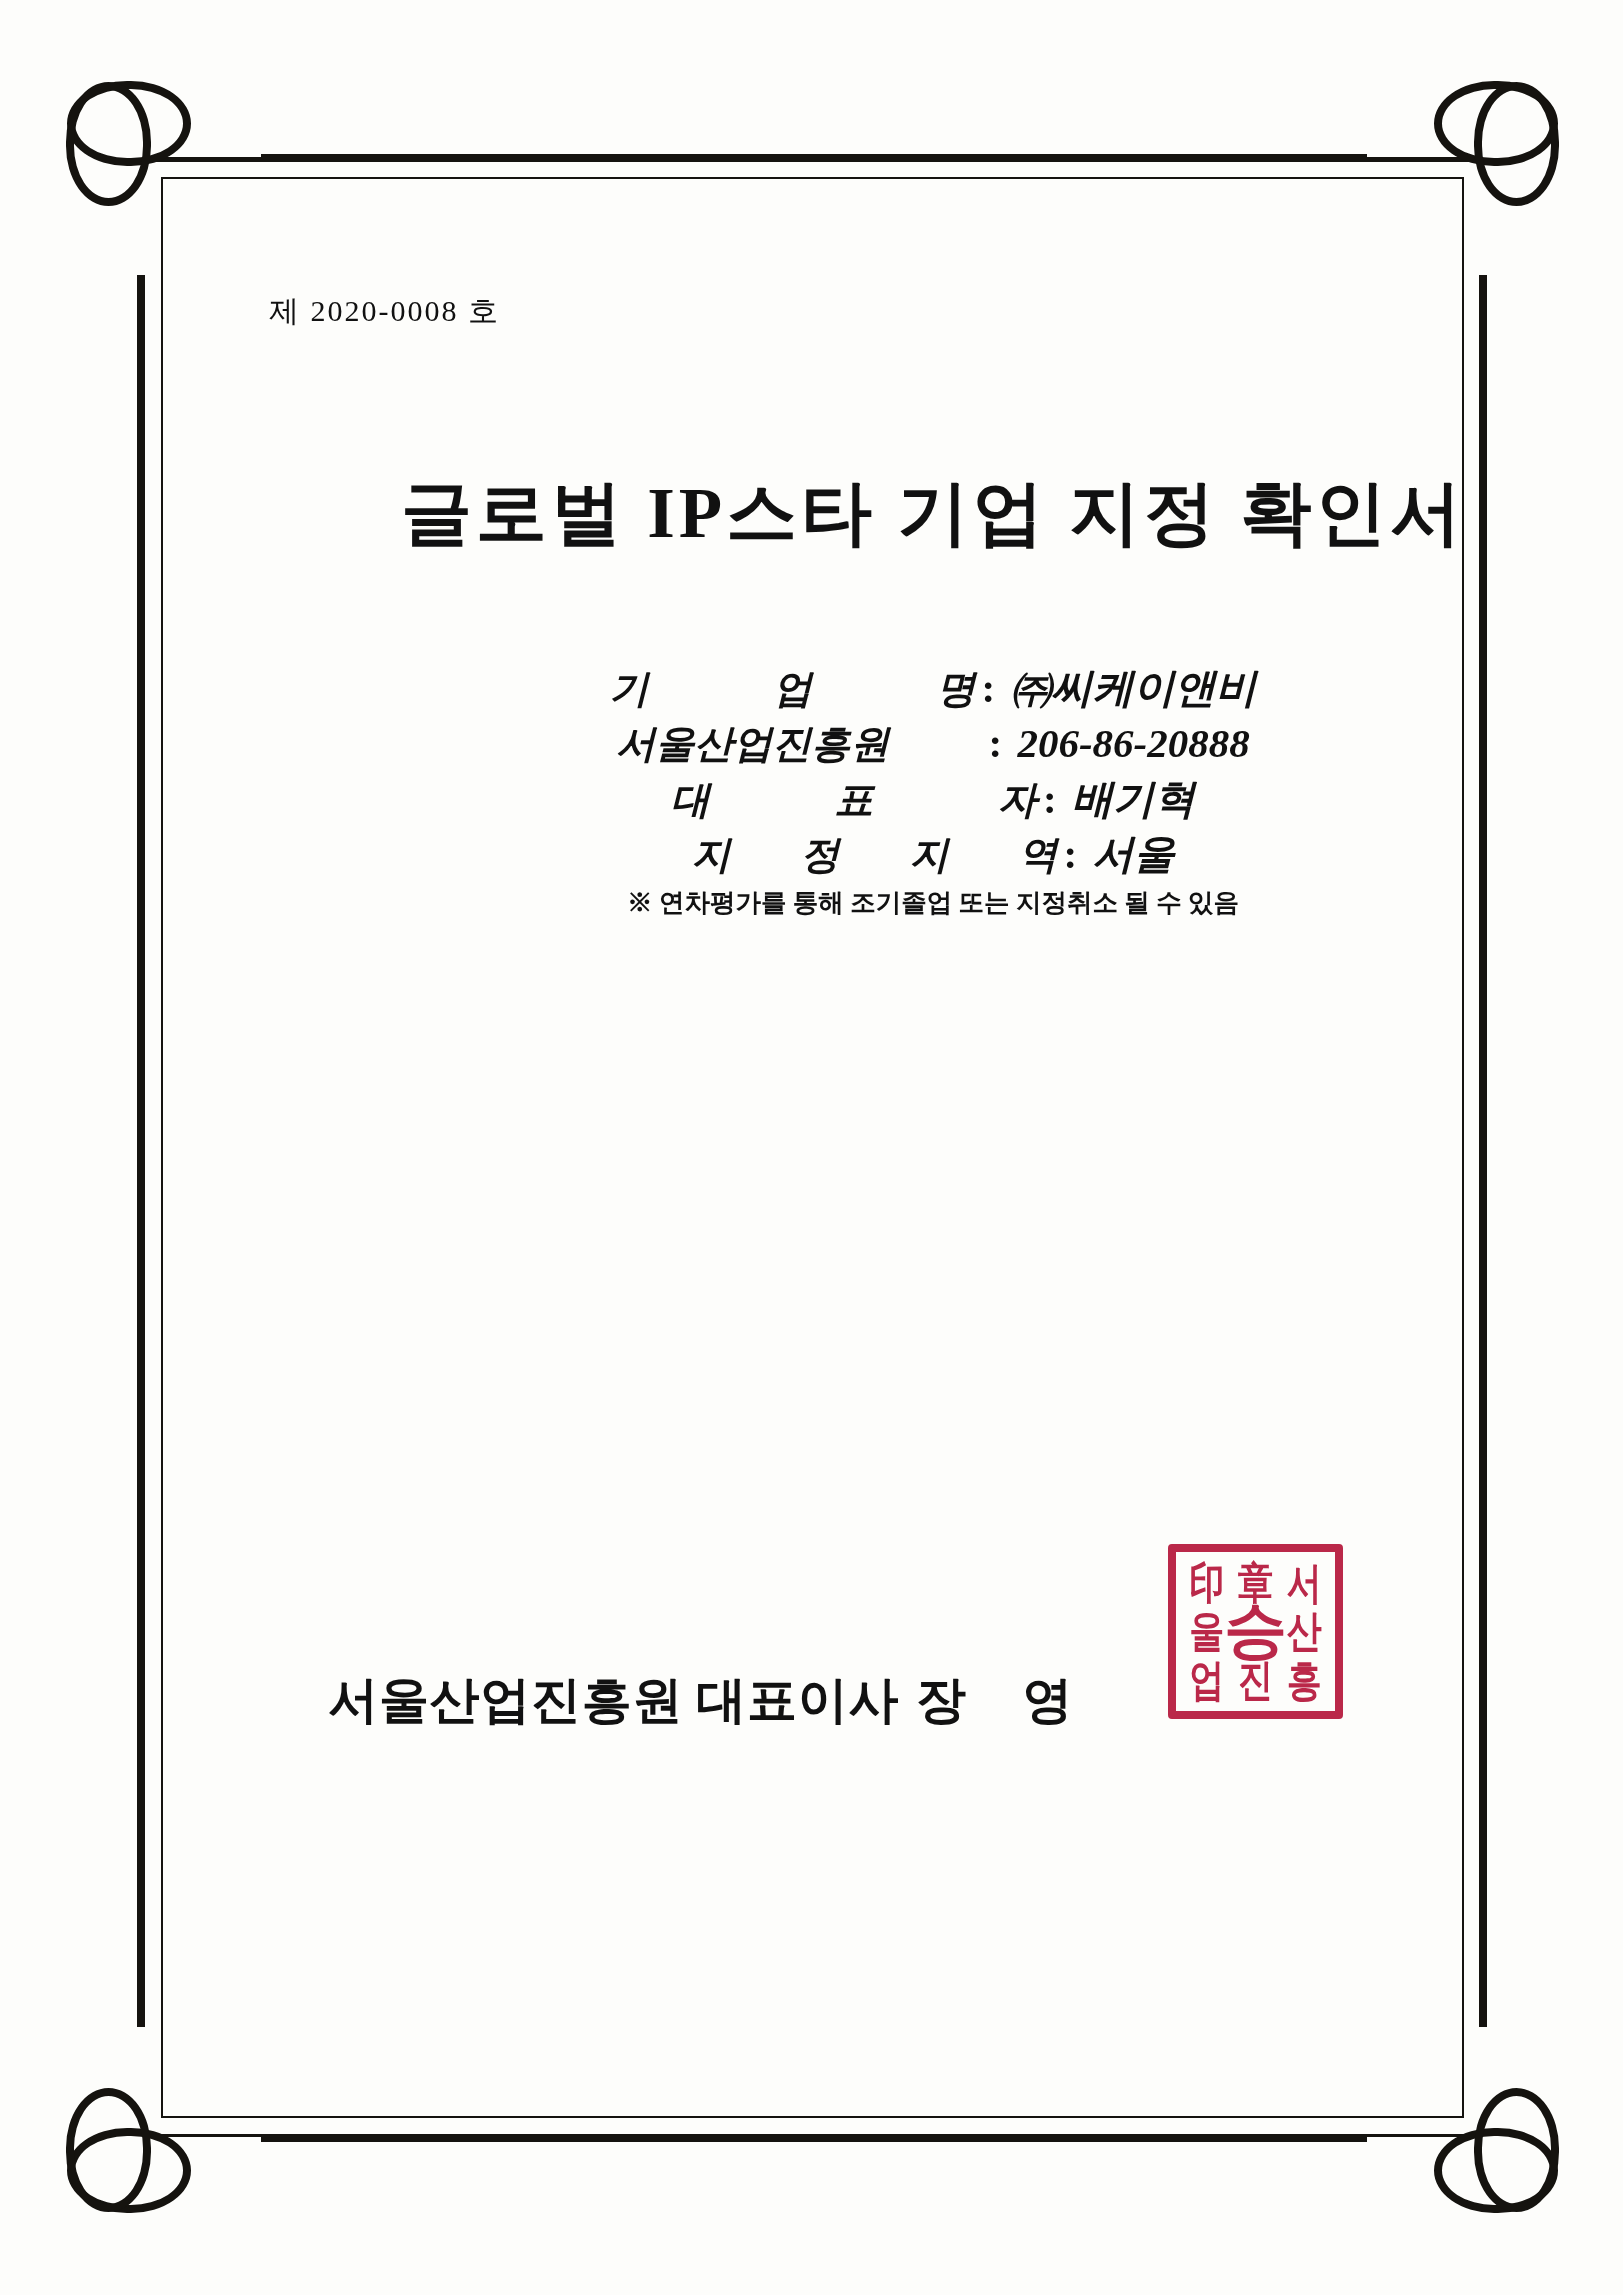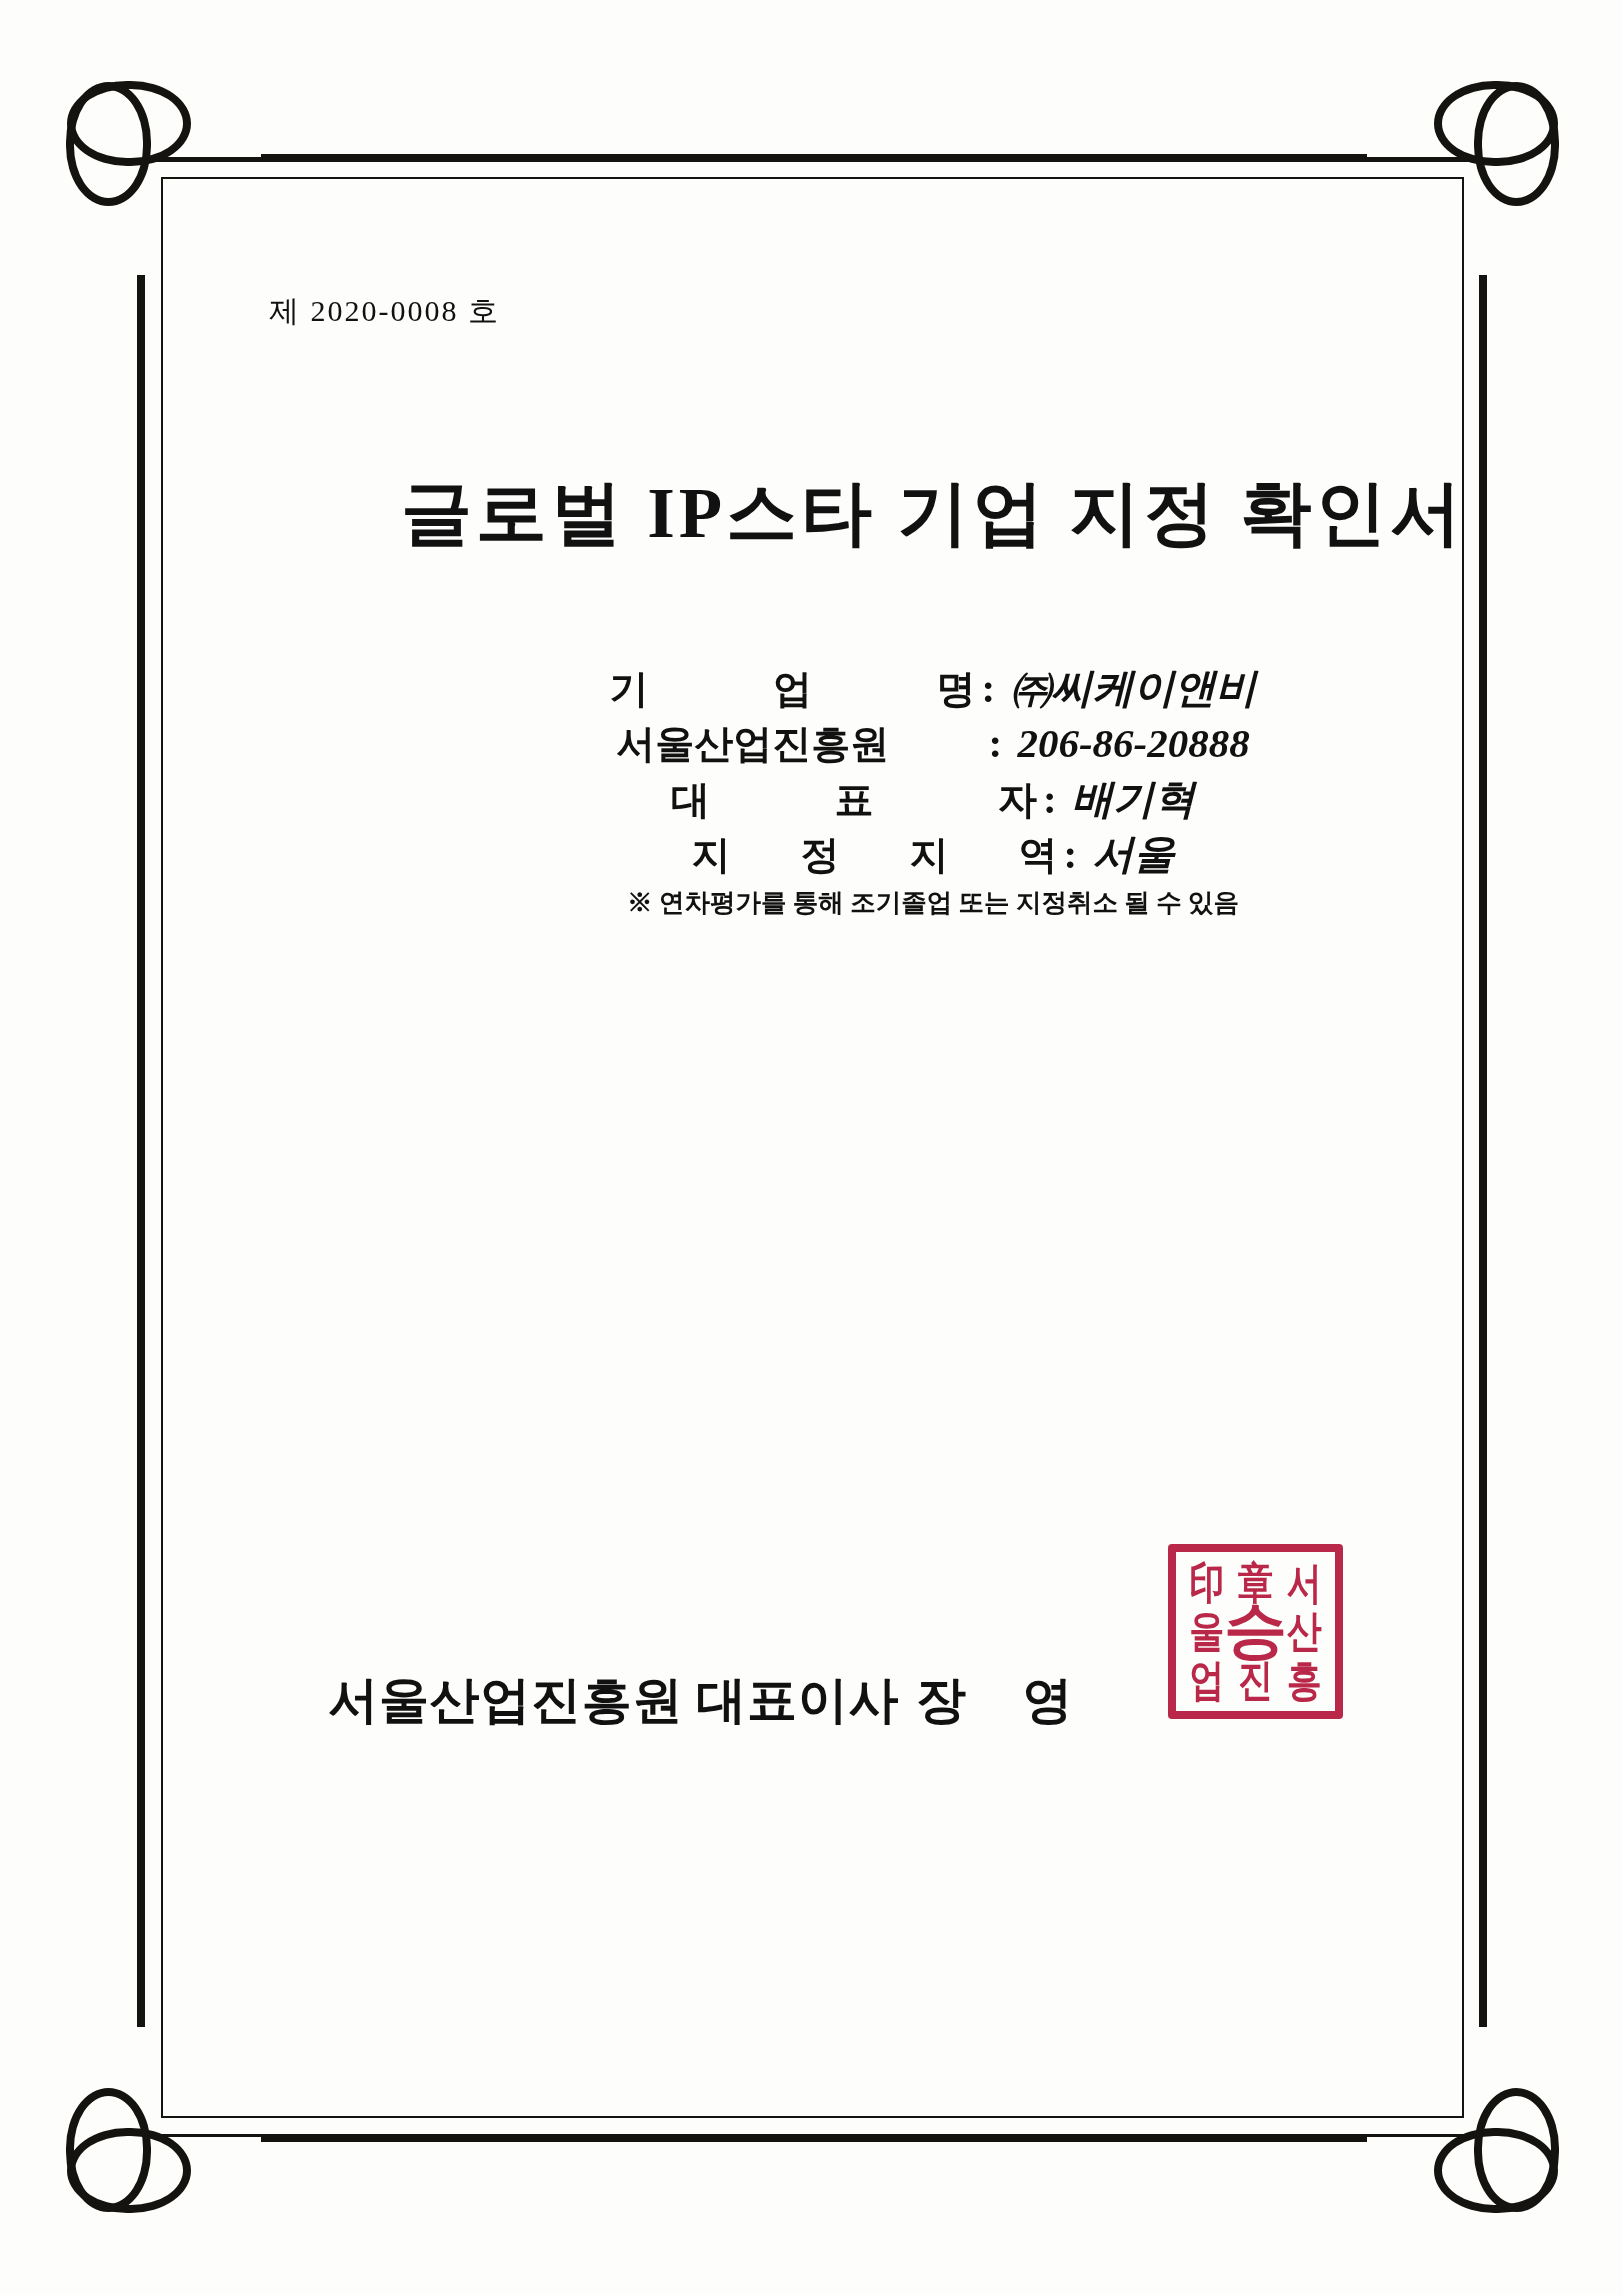--- a/index.html
+++ b/index.html
@@ -125,20 +125,21 @@
     font-weight: bold;
     line-height: 1.35;
     white-space: pre;
   }
   .field-label {
     width: 366px;
     text-align: justify;
     text-align-last: justify;
     font-size: 39px;
     font-weight: bold;
+    font-style: italic;
   }
   .field-colon {
     width: 26px;
     text-align: center;
   }
   .field-value {
     font-size: 41px;
     font-weight: bold;
     padding-left: 9.2px;
     font-style: italic;

